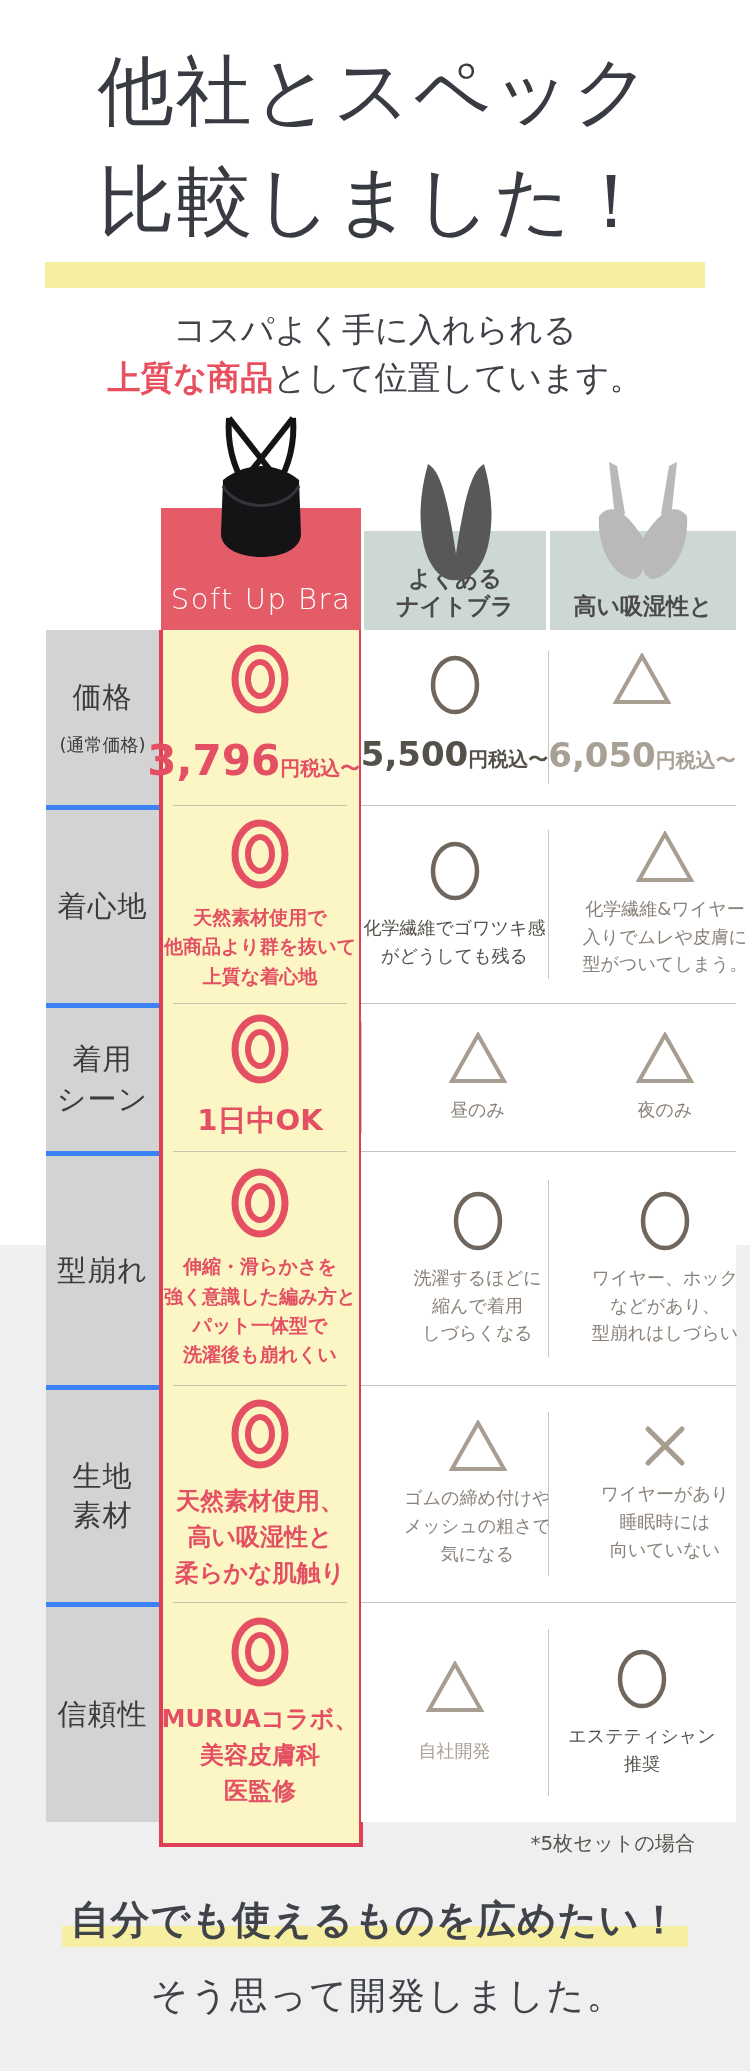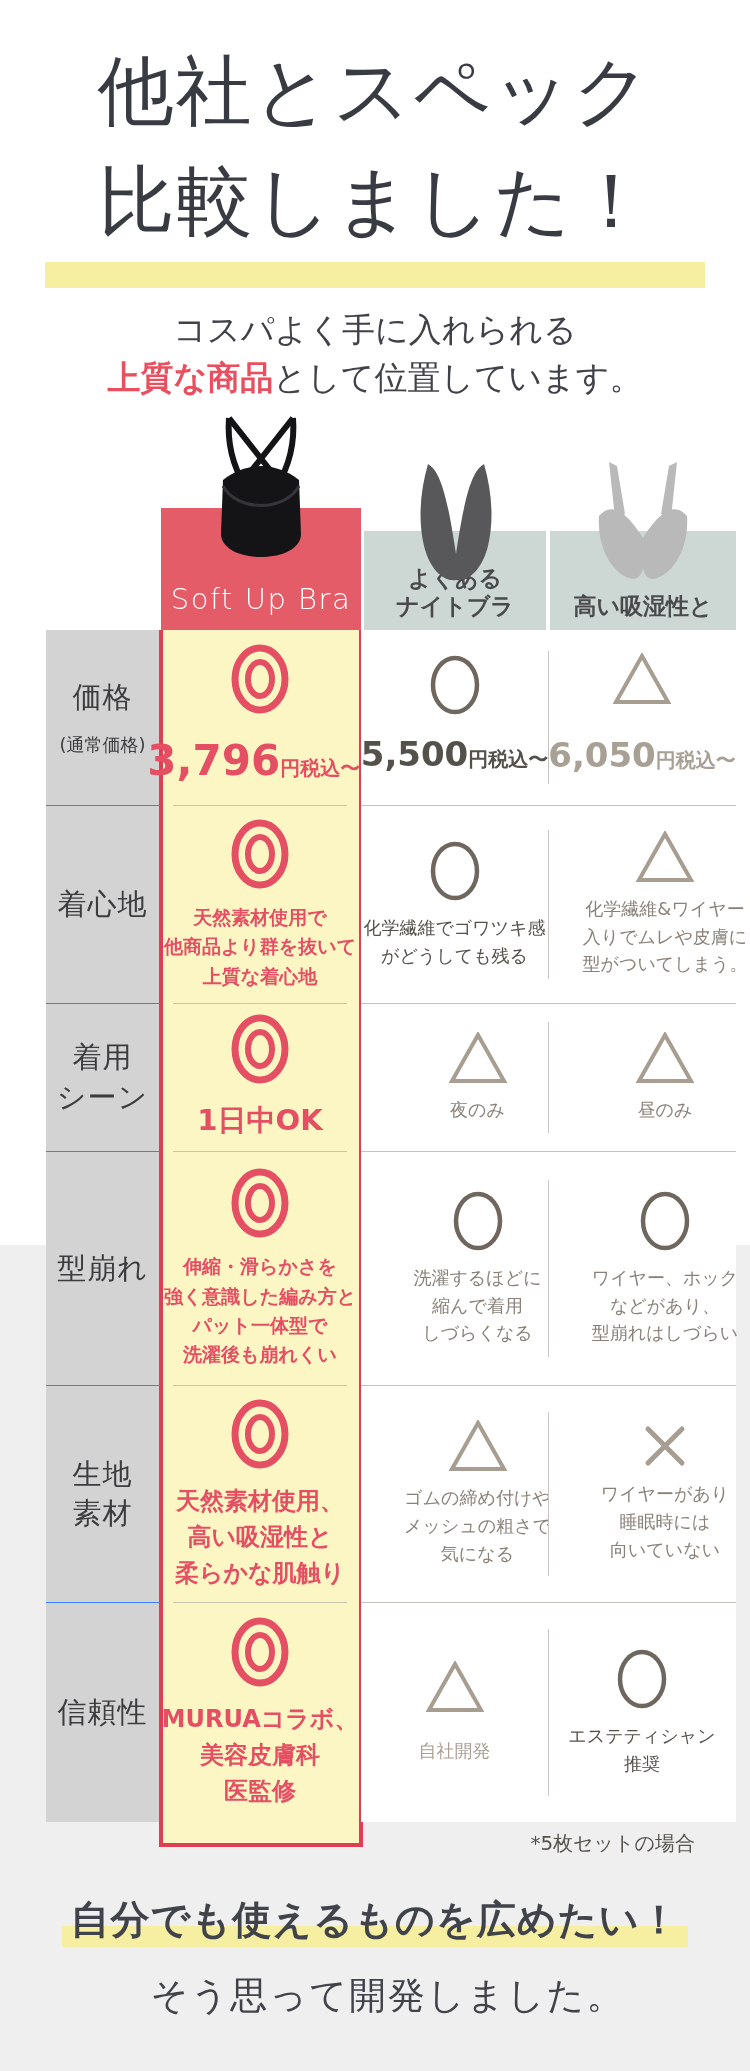--- a/index.html
+++ b/index.html
@@ -32,21 +32,21 @@
 
   .yellow-col{position:absolute;left:113px;top:122px;width:204px;height:1217px;box-sizing:border-box;
     background:#fbf6c3;border:4px solid #dd4054;border-top:none;z-index:0;}
 
   #table-body{position:absolute;left:0;top:122px;width:690px;display:grid;z-index:1;
     grid-template-columns:113px 202px 187px 188px;
     grid-template-rows:175px 198px 148px 234px 217px 220px;}
   .cell{display:flex;flex-direction:column;align-items:center;justify-content:center;
     text-align:center;position:relative;box-sizing:border-box;}
   .label-cell{background:#d3d3d3;color:#3c3c3f;font-size:29px;font-weight:500;line-height:1.35;letter-spacing:1px;}
-  .label-cell.divided{border-top:1px solid #3b82f6;}
+  .label-cell.divided{border-top:5px solid #3b82f6;}
   .label-sub{font-size:18px;letter-spacing:0;margin-top:16px;}
   .product-cell{color:#e44f63;font-weight:700;font-size:19px;line-height:1.55;}
   .product-cell.divided::before{content:"";position:absolute;top:0;left:14px;right:14px;height:1px;background:#c9c5ad;}
   .product-cell.size-lg{font-size:24px;line-height:1.5;}
   .product-cell.size-xl{font-size:29px;}
   .comp-cell{background:#ffffff;font-size:18px;line-height:1.55;}
   .comp-cell.divided{border-top:1px solid #c6c3be;}
   .comp-cell.col3::after{content:"";position:absolute;left:0;top:12%;height:76%;width:1px;background:#c9c6c1;}
   .tone-dark{color:#54504a;}
   .tone-medium{color:#8a827a;padding-left:46px;}
@@ -169,31 +169,31 @@
           <div class="line">着用</div>
           <div class="line">シーン</div>
         </div>
         <div class="cell product-cell divided size-xl">
           <div class="sym"><svg width="62" height="74" viewBox="0 0 62 74">
               <ellipse cx="31" cy="37" rx="25" ry="31" fill="none" stroke="#e44f63" stroke-width="7"></ellipse>
               <ellipse cx="31" cy="37" rx="12" ry="17" fill="none" stroke="#e44f63" stroke-width="6"></ellipse>
             </svg></div>
           <div class="line">1日中OK</div>
         </div>
+        <div class="cell comp-cell col3 divided tone-medium">
+          <div class="sym"><svg width="58" height="52" viewBox="0 0 58 52">
+              <path d="M29 3 L55 49 L3 49 Z" fill="none" stroke="#a79d90" stroke-width="4"></path>
+            </svg></div>
+          <div class="line">昼のみ</div>
+        </div>
         <div class="cell comp-cell col2 divided tone-medium">
           <div class="sym"><svg width="58" height="52" viewBox="0 0 58 52">
               <path d="M29 3 L55 49 L3 49 Z" fill="none" stroke="#a79d90" stroke-width="4"></path>
             </svg></div>
           <div class="line">夜のみ</div>
-        </div>
-        <div class="cell comp-cell col3 divided tone-medium">
-          <div class="sym"><svg width="58" height="52" viewBox="0 0 58 52">
-              <path d="M29 3 L55 49 L3 49 Z" fill="none" stroke="#a79d90" stroke-width="4"></path>
-            </svg></div>
-          <div class="line">昼のみ</div>
         </div>
         <div class="cell label-cell divided">
           <div class="line">型崩れ</div>
         </div>
         <div class="cell product-cell divided">
           <div class="sym"><svg width="62" height="74" viewBox="0 0 62 74">
               <ellipse cx="31" cy="37" rx="25" ry="31" fill="none" stroke="#e44f63" stroke-width="7"></ellipse>
               <ellipse cx="31" cy="37" rx="12" ry="17" fill="none" stroke="#e44f63" stroke-width="6"></ellipse>
             </svg></div>
           <div class="line">伸縮・滑らかさを</div>

